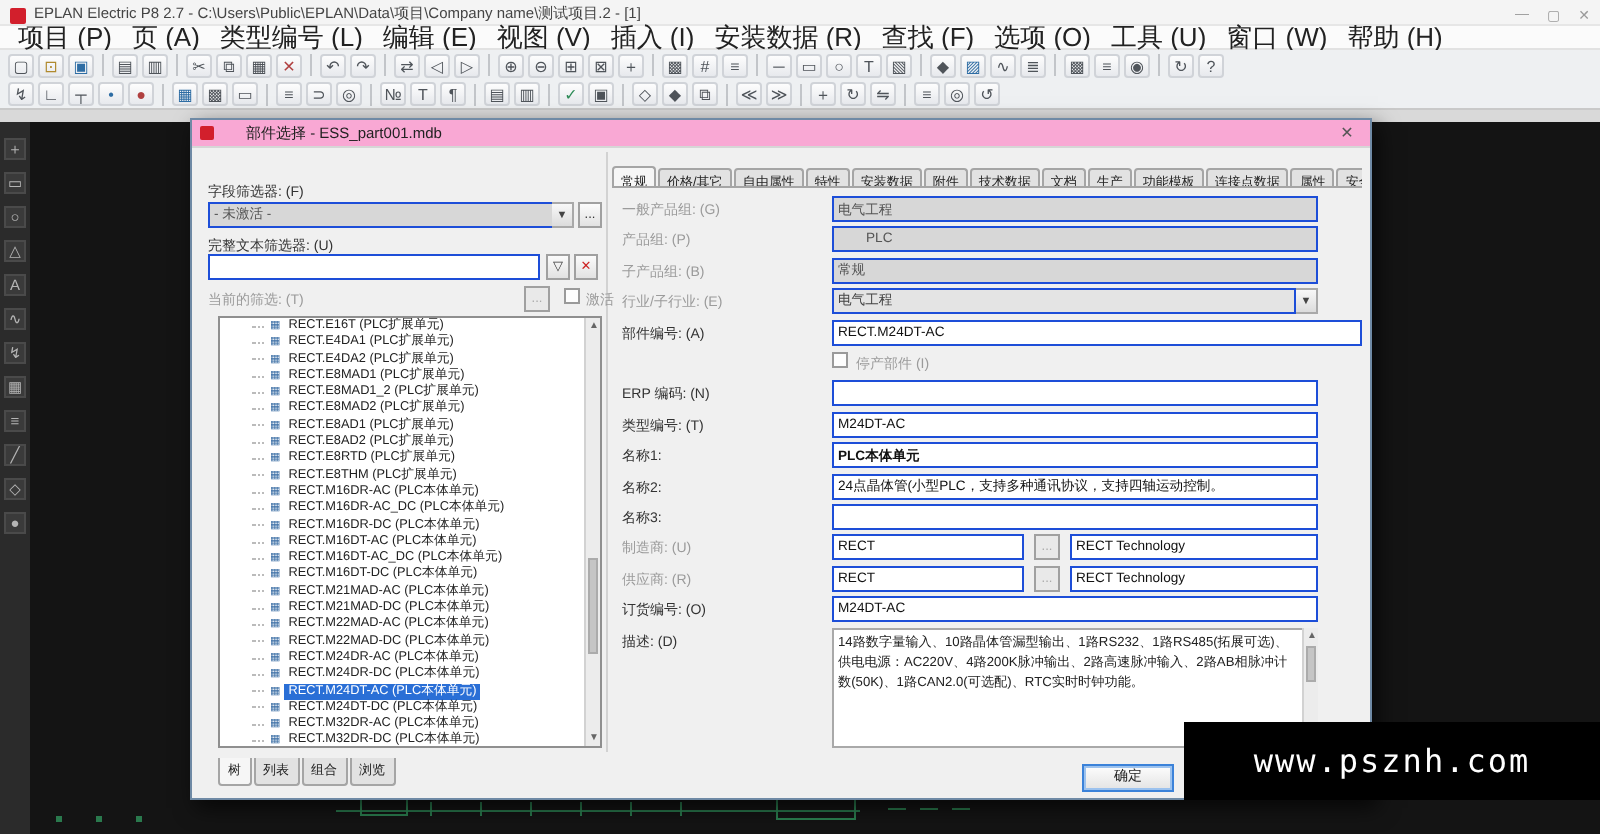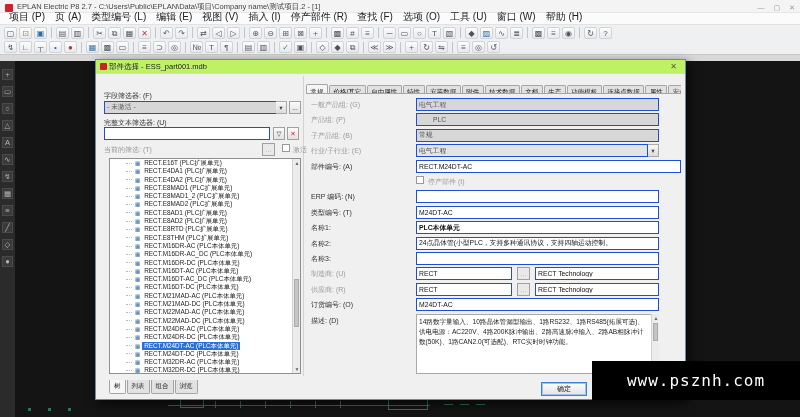--- a/index.html
+++ b/index.html
@@ -3,40 +3,40 @@
 <meta charset="utf-8">
 <style>
   *{margin:0;padding:0;box-sizing:border-box;font-family:"Liberation Sans","DejaVu Sans",sans-serif}
   html,body{width:800px;height:417px;overflow:hidden}
   body{position:relative;background:#141414}
 
   
   #titlebar{position:absolute;left:0;top:0;width:800px;height:13px;background:#f4f4f4;display:flex;align-items:flex-end;gap:4px;padding:0 5px;font-size:7.5px;color:#444;border-bottom:1px solid #e6e6e6}
   #app-icon{width:8px;height:8px;background:#d21f2c;border-radius:1px;flex:0 0 auto}
   #win-controls{margin-left:auto;display:flex;gap:9px;color:#9a9a9a;font-size:7px}
-  #menubar{position:absolute;left:0;top:13px;width:800px;height:12px;background:#fbfbfb;border-bottom:1px solid #e2e2e2;display:flex;align-items:flex-end;padding:0 4px;font-size:10px;color:#222}
+  #menubar{position:absolute;left:0;top:13px;width:800px;height:12px;background:#fbfbfb;border-bottom:1px solid #e2e2e2;display:flex;align-items:center;padding:0 4px;font-size:13px;color:#222}
   .mi{padding:0 5px;white-space:nowrap}
   .toolbar{position:absolute;left:0;width:800px;height:15px;background:#eef0f2;display:flex;align-items:center;padding:0 4px;gap:2px}
   #toolbar1{top:25px}
   #toolbar2{top:40px;border-bottom:1px solid #c9c9c9}
   .tbi{width:13px;height:12px;font-size:8px;line-height:11px;text-align:center;color:#4f545a;background:linear-gradient(#fdfdfd,#e7e9ed);border:1px solid #d0d3d8;border-radius:2px;overflow:hidden;flex:0 0 auto}
   .tsep{width:1px;height:11px;background:#c2c5c9;margin:0 2px;flex:0 0 auto}
   #substrip{position:absolute;left:0;top:55px;width:800px;height:6px;background:#d9d9d9}
 
   
   #canvas{position:absolute;left:0;top:61px;width:800px;height:356px;background:#141414}
   #left-toolbar{position:absolute;left:0;top:61px;width:15px;height:356px;background:#2b2b2b;display:flex;flex-direction:column;align-items:center;padding-top:8px;gap:6px}
   .lti{width:11px;height:11px;font-size:7.5px;line-height:10px;color:#b5b5b5;text-align:center;background:#3a3a3a;border:1px solid #4a4a4a;flex:0 0 auto}
   .sch{position:absolute;z-index:2}
   .sch-line{background:#2e8b57;opacity:.85}
   .sch-box{border:1px solid #2e8b57;opacity:.9}
 
   
   #dialog{position:absolute;left:95px;top:59px;width:591px;height:341px;background:#f0f0f0;border:1px solid #6f8aa5;box-shadow:3px 4px 10px rgba(0,0,0,.65);z-index:10}
-  #dlg-titlebar{height:14px;background:#bef264;border-bottom:1px solid #d6d6d6;display:flex;align-items:center;gap:2px;padding:0 4px}
+  #dlg-titlebar{height:14px;background:#f9a8d4;border-bottom:1px solid #d6d6d6;display:flex;align-items:center;gap:16px;padding:0 4px}
   #dlg-icon{width:7px;height:7px;background:#d21f2c;border-radius:1px}
   #dlg-title{font-size:7.5px;color:#222}
   #dlg-close{margin-left:auto;width:15px;height:12px;text-align:center;line-height:12px;color:#555;font-size:8px}
   #vdivider{position:absolute;left:207px;top:16px;width:1px;height:300px;background:#d2d2d2}
 
   .lbl{position:absolute;font-size:7px;color:#333;white-space:nowrap}
   .lbl.gray{color:#9b9b9b}
   .fld{position:absolute;height:13px;border:1px solid #1d4ed8;background:#fff;font-size:6.8px;color:#111;padding:0 2px;overflow:hidden;white-space:nowrap}
   input.fld{line-height:11px}
   .fld.gray{background:#d7d7d7;color:#555}
@@ -87,21 +87,21 @@
     <span>✕</span>
   </div>
 </div>
 <div id="menubar">
     <span class="mi">项目 (P)</span>
     <span class="mi">页 (A)</span>
     <span class="mi">类型编号 (L)</span>
     <span class="mi">编辑 (E)</span>
     <span class="mi">视图 (V)</span>
     <span class="mi">插入 (I)</span>
-    <span class="mi">停产部件 (R)</span>
+    <span class="mi">安装数据 (R)</span>
     <span class="mi">查找 (F)</span>
     <span class="mi">选项 (O)</span>
     <span class="mi">工具 (U)</span>
     <span class="mi">窗口 (W)</span>
     <span class="mi">帮助 (H)</span>
   </div>
 <div id="toolbar1" class="toolbar">
     <span class="tbi">▢</span>
     <span class="tbi" style="color: rgb(176, 138, 46);">⊡</span>
     <span class="tbi" style="color: rgb(46, 109, 164);">▣</span>

